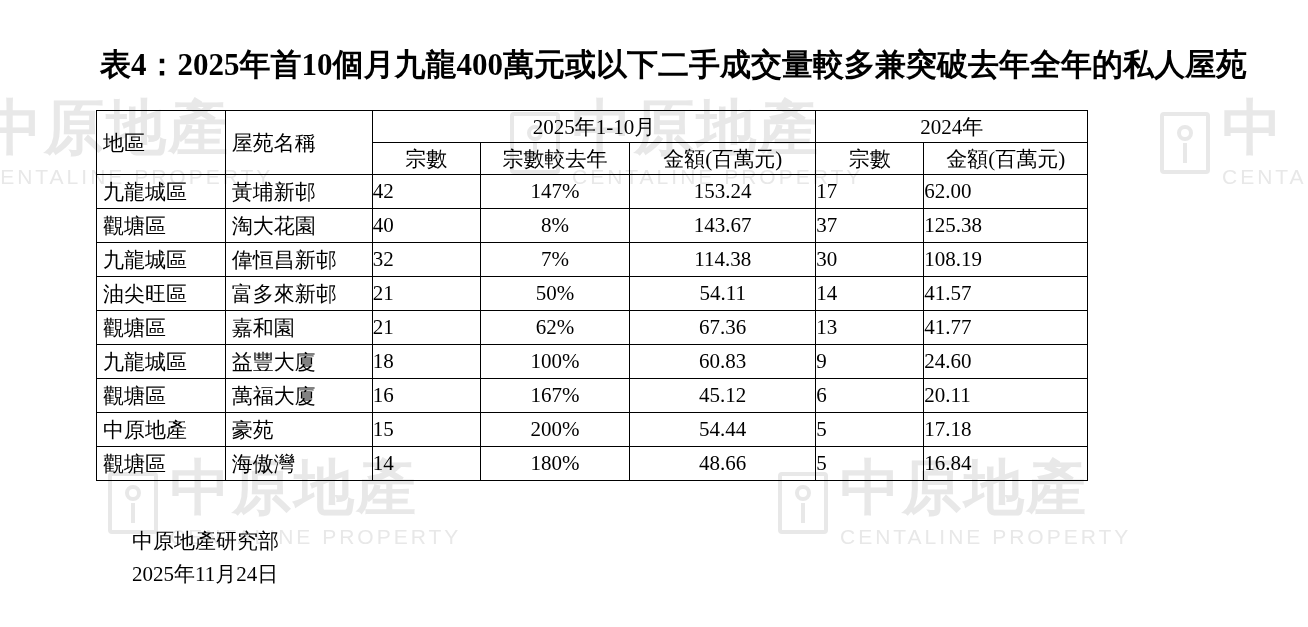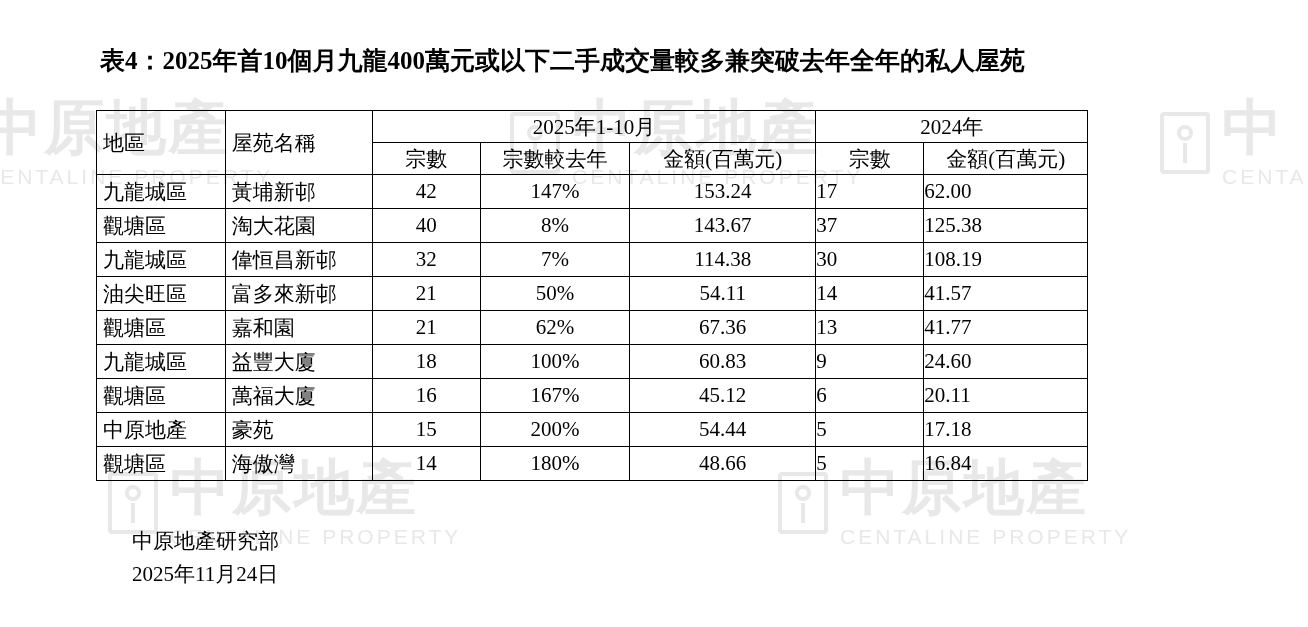--- a/index.html
+++ b/index.html
@@ -78,21 +78,21 @@
   #wm2 { left: 108px; top: 458px; }
   #wm3 { left: 510px; top: 98px; }
   #wm4 { left: 778px; top: 458px; }
   #wm5 { left: 1160px; top: 98px; }
 
   
   .title {
     position: absolute;
     left: 100px;
     top: 44px;
-    font-size: 25px;
+    font-size: 31px;
     font-weight: 700;
     letter-spacing: 0px;
     white-space: nowrap;
   }
 
   
   .table-wrap {
     position: absolute;
     left: 96px;
     top: 110px;
@@ -106,21 +106,21 @@
   }
   table.data th, table.data td {
     border: 1.5px solid #000;
     padding: 0;
     height: 31px;
     font-weight: normal;
     background: transparent;
   }
   .c-region  { width: 118px; text-align: left;   padding-left: 6px !important; }
   .c-estate  { width: 136px; text-align: left;   padding-left: 6px !important; }
-  .c-num25   { width: 104px; text-align: center; }
+  .c-num25   { width: 104px; }
   .c-chg     { width: 144px; text-align: center; margin-left: 24px; }
   .c-amt25   { width: 180px; text-align: center; }
   .c-num24   { width: 104px; text-align: left; }
   .c-amt24   { width: 158px; text-align: left; }
 
   .grp-head { text-align: center; height: 32px; margin-top: 28px; }
   .sub-head { text-align: center; height: 33px; }
   tr.body-row td { height: 33px; }
 
   

